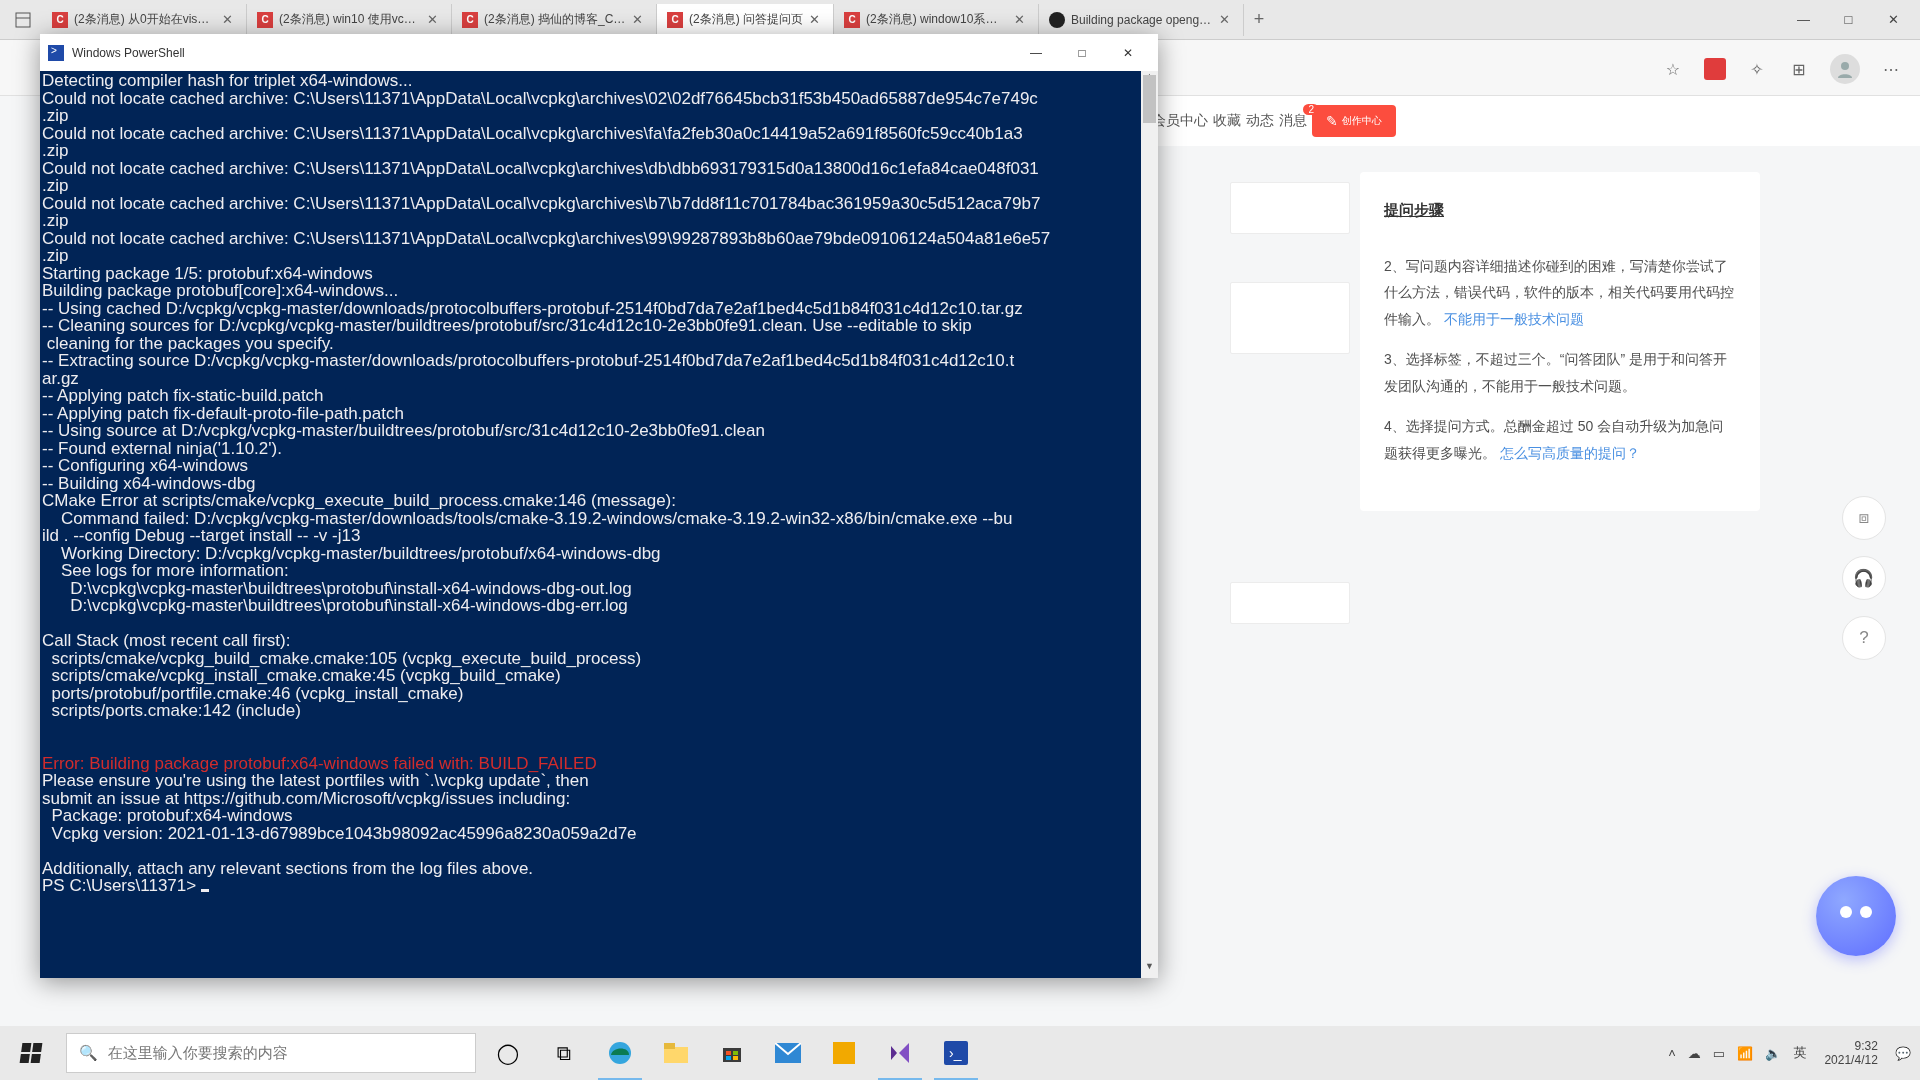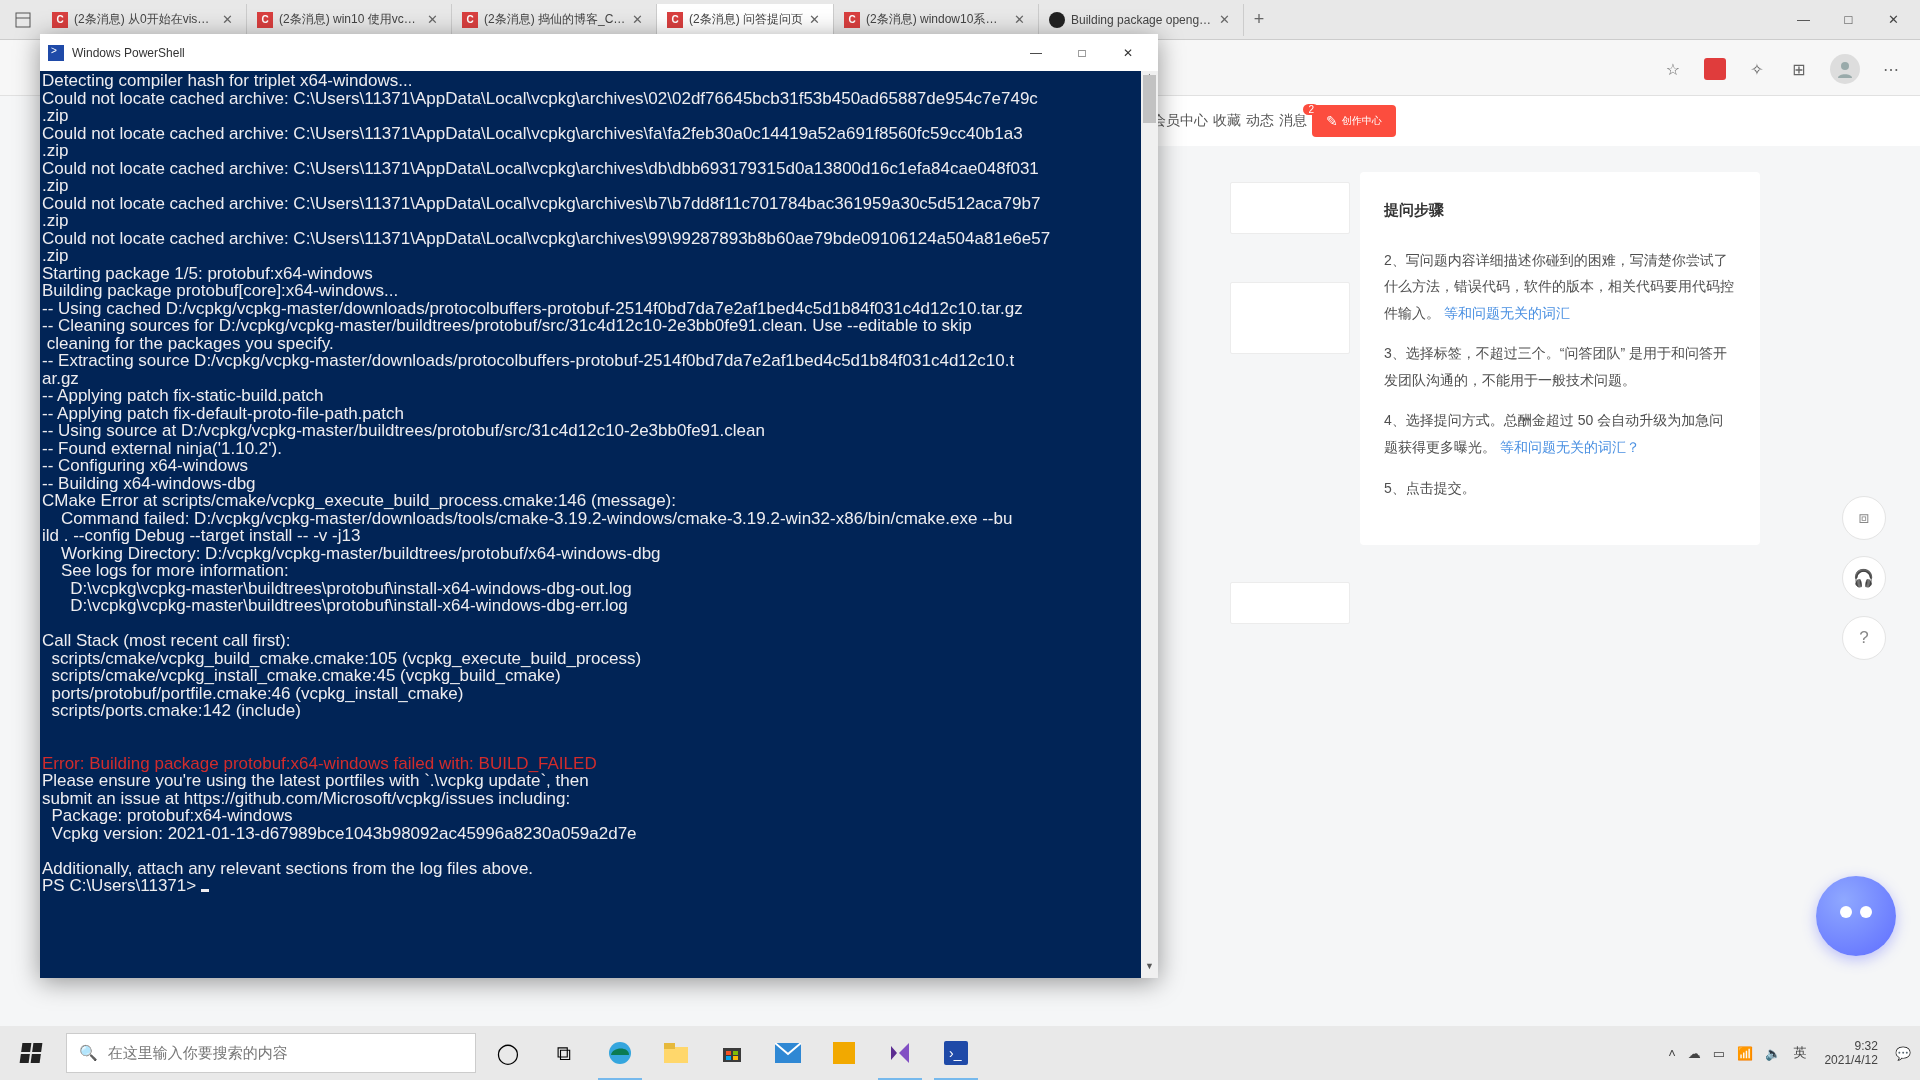--- a/index.html
+++ b/index.html
@@ -39,21 +39,21 @@
   .create-btn::before { content:"✎"; font-size:14px;}
 
   
   .form-card { position:absolute; background:#fff; border:1px solid #ececec; border-radius:2px; height:52px;}
   #fc1 { top:86px; right:570px; width:120px;}
   #fc2 { top:186px; right:570px; width:120px; height:72px;}
   #fc3 { top:486px; right:570px; width:120px; height:42px;}
 
   
   .side-card { position:absolute; top:76px; right:160px; width:400px; background:#fff; border-radius:4px; padding:24px 24px 30px 24px; font-size:14px; color:#4f4f4f; line-height:1.9; }
-  .side-card h4 { font-size:15px; color:#333; margin-bottom:22px; }
+  .side-card h4 { font-size:15px; color:#333; margin-bottom:28px;text-decoration:underline; }
   .side-card .tip { margin-bottom:14px;}
   .side-card a.fake { color:#4a90e2; cursor:pointer;}
 
   
   .edge-btns { position:absolute; right:34px; top:400px; display:flex; flex-direction:column; gap:16px;}
   .edge-btn { width:44px; height:44px; border:1px solid #e4e4e4; border-radius:50%; background:#fff; display:flex; align-items:center; justify-content:center; color:#888; font-size:17px; cursor:pointer;}
   .bot-float { position:absolute; right:24px; bottom:70px; width:80px; height:80px; border-radius:50%; background:radial-gradient(circle at 35% 30%,#8fa8ff,#5e6dff); box-shadow:0 4px 14px rgba(80,90,255,.35); cursor:pointer; }
   .bot-float::before, .bot-float::after { content:""; position:absolute; width:12px; height:12px; background:#fff; border-radius:50%; top:30px;}
   .bot-float::before { left:24px;} .bot-float::after { right:24px;}
 
@@ -177,28 +177,27 @@
   </div>
 
   <div id="fc1" class="form-card"></div>
   <div id="fc2" class="form-card"></div>
   <div id="fc3" class="form-card"></div>
 
   <div class="side-card">
      <h4>提问步骤</h4>
      <div class="tip">
         <span>2、写问题内容详细描述你碰到的困难，写清楚你尝试了什么方法，错误代码，软件的版本，相关代码要用代码控件输入。</span>
-        <a class="fake">等和问题无关的词汇</a>
+        <a class="fake">不能用于一般技术问题</a>
      </div>
      <div class="tip">3、选择标签，不超过三个。“问答团队” 是用于和问答开发团队沟通的，不能用于一般技术问题。</div>
      <div class="tip">
         <span>4、选择提问方式。总酬金超过 50 会自动升级为加急问题获得更多曝光。</span>
-        <a class="fake">等和问题无关的词汇？</a>
-     </div>
-     <div class="tip">5、点击提交。</div>
+        <a class="fake">怎么写高质量的提问？</a>
+     </div>
   </div>
 
   <div class="edge-btns">
      <div class="edge-btn">⧈</div>
      <div class="edge-btn">🎧</div>
      <div class="edge-btn">?</div>
   </div>
 
   <div class="bot-float"></div>
 </div>

